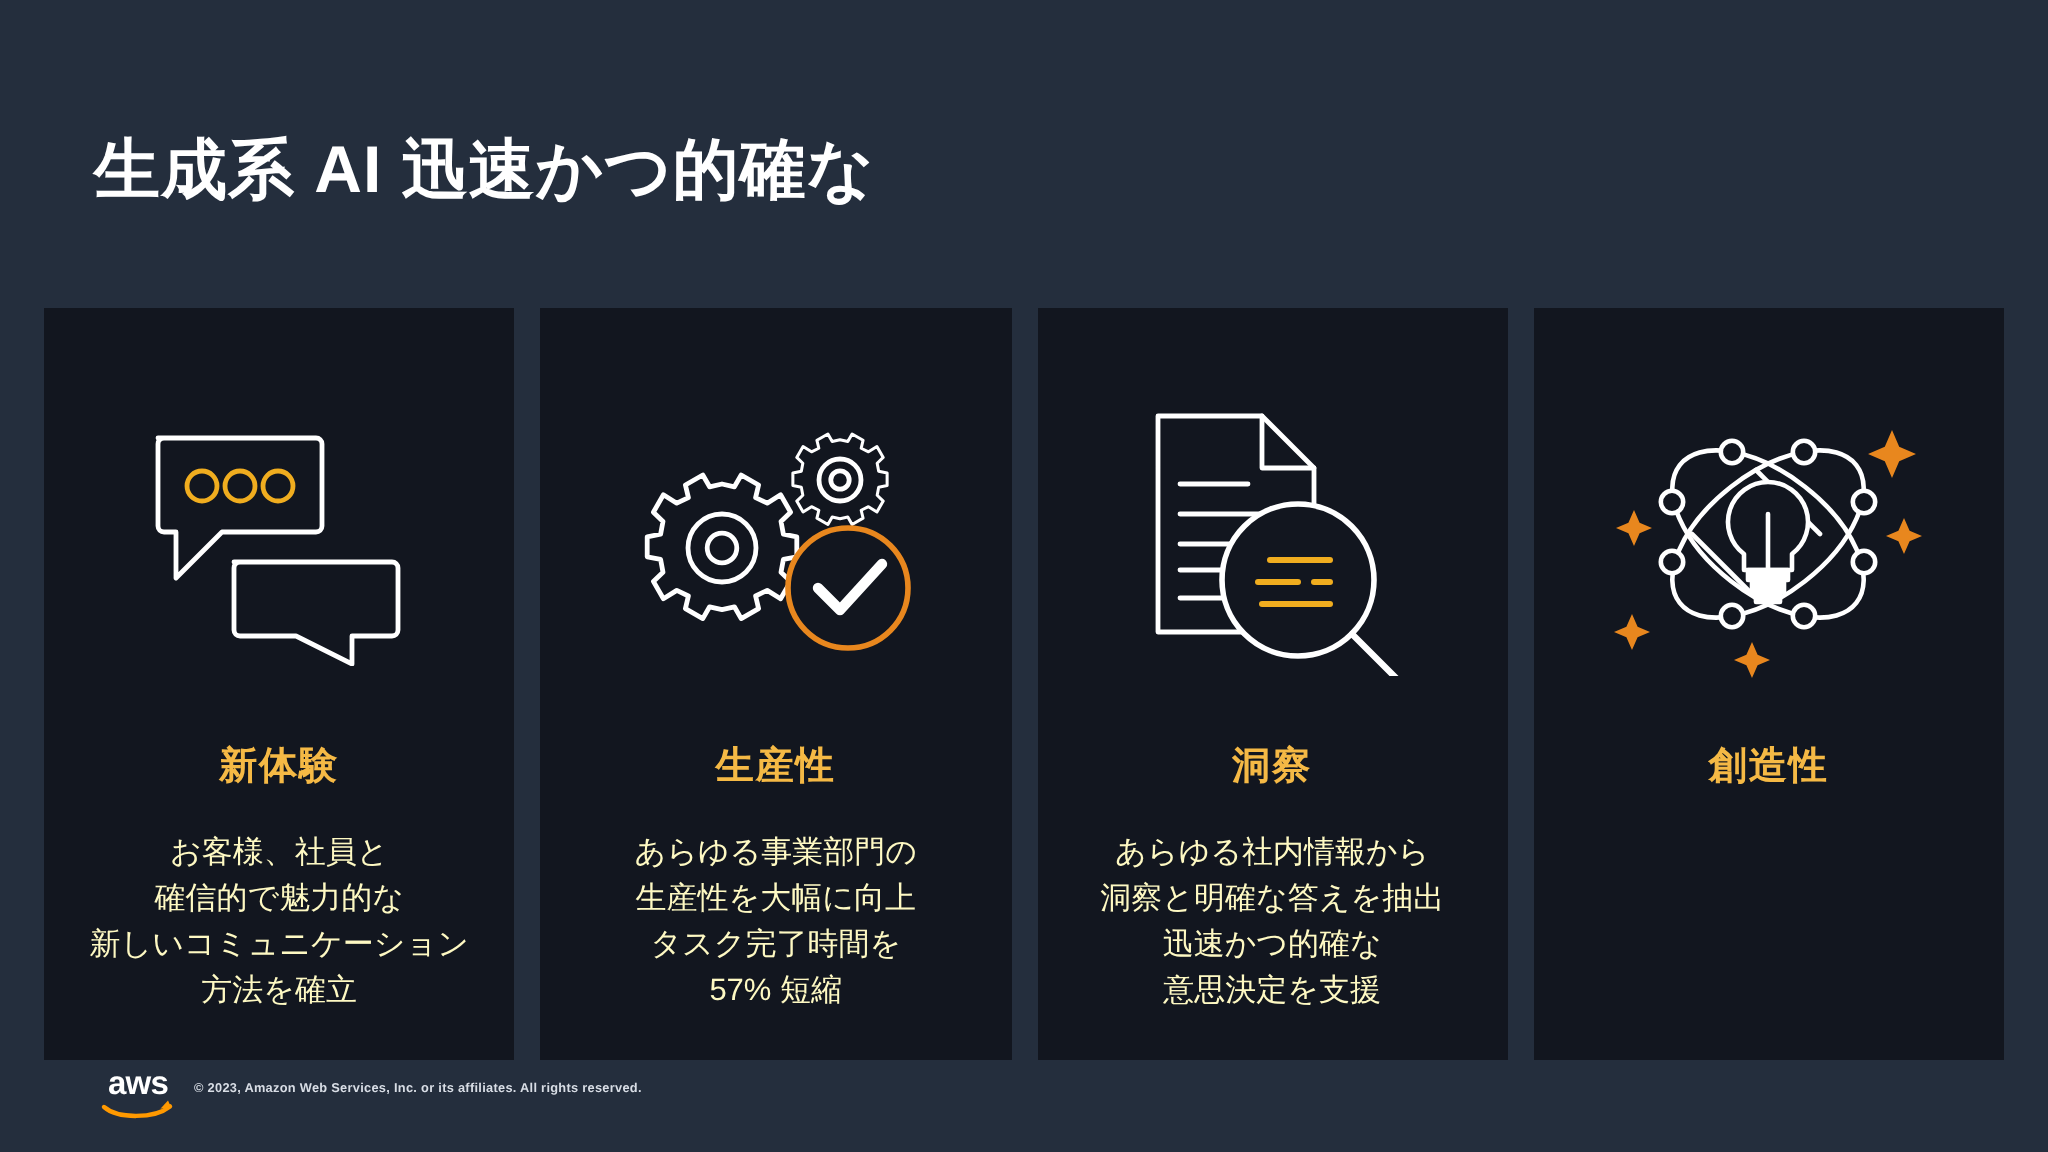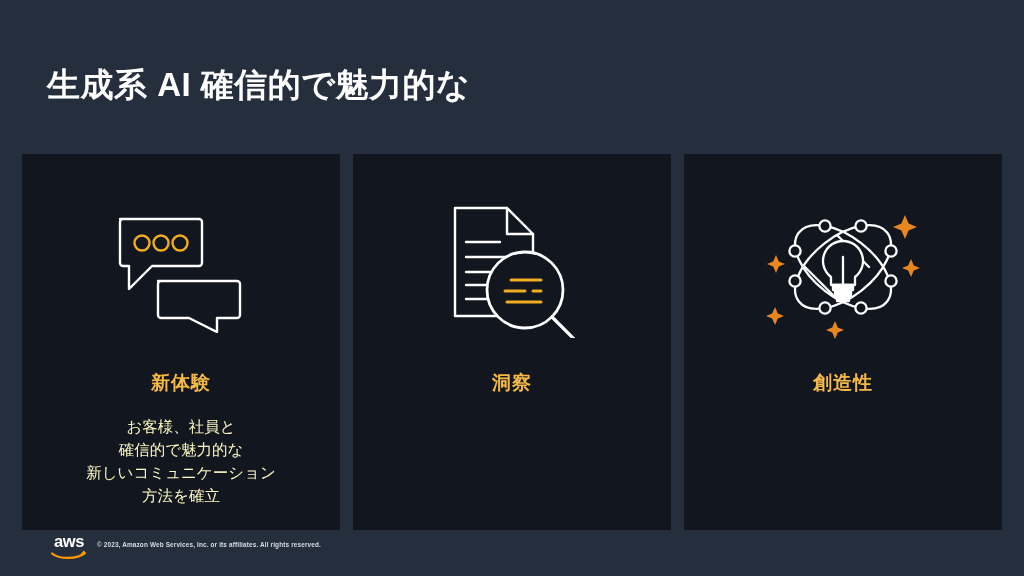--- a/index.html
+++ b/index.html
@@ -117,21 +117,21 @@
     color: #d8dde5;
     letter-spacing: 0.15px;
     white-space: nowrap;
   }
 </style>
 </head>
 <body>
 
 <div class="slide">
 
-  <div class="slide-title">生成系 AI 確信的で魅力的な</div>
+  <div class="slide-title">生成系 AI 迅速かつ的確な</div>
 
   <div class="cards">
 
     <div class="card">
       <div class="card-icon">
         <svg width="160" height="130" viewBox="0 0 160 130" fill="none" stroke="#ffffff" stroke-width="2.4" stroke-linecap="round" stroke-linejoin="round">
 
           <path d="M57 78 H136 A3 3 0 0 1 139 81 V112 A3 3 0 0 1 136 115 H116 V129 L88 115 H60 A3 3 0 0 1 57 112 V81 A3 3 0 0 1 60 78 Z"></path>
 
           <path d="M19 16 H98 A3 3 0 0 1 101 19 V60 A3 3 0 0 1 98 63 H51 L28 86 V63 H22 A3 3 0 0 1 19 60 V19 A3 3 0 0 1 22 16 Z" fill="#12161f"></path>
@@ -141,20 +141,60 @@
           <circle cx="79" cy="40" r="7.5" stroke="#f0ad1f" stroke-width="2.4"></circle>
         </svg>
       </div>
       <div class="card-heading">新体験</div>
       <div class="card-body">お客様、社員と
 確信的で魅力的な
 新しいコミュニケーション
 方法を確立</div>
     </div>
 
+    <div class="card">
+      <div class="card-icon">
+        <svg width="168" height="132" viewBox="0 0 168 132" fill="none" stroke="#ffffff" stroke-width="2.4" stroke-linecap="round" stroke-linejoin="round">
+
+          <g transform="translate(116,38)">
+            <path d="M0 -32 L6.2 -30.6 L9.6 -36.5 L18.3 -31.5 L16.8 -25.2 L22.6 -22.4
+                     L29.3 -26.6 L34.3 -17.9 L29.5 -13.3 L30.7 -6.9 L37.4 -5.6 L37.4 4.4
+                     L30.7 5.7 L29.5 12.1 L34.3 16.7 L29.3 25.4 L22.6 21.2 L16.8 24
+                     L18.3 30.3 L9.6 35.3 L6.2 29.4 L0 30.8 L-6.2 29.4 L-9.6 35.3
+                     L-18.3 30.3 L-16.8 24 L-22.6 21.2 L-29.3 25.4 L-34.3 16.7
+                     L-29.5 12.1 L-30.7 5.7 L-37.4 4.4 L-37.4 -5.6 L-30.7 -6.9
+                     L-29.5 -13.3 L-34.3 -17.9 L-29.3 -26.6 L-22.6 -22.4 L-16.8 -25.2
+                     L-18.3 -31.5 L-9.6 -36.5 L-6.2 -30.6 Z" transform="scale(0.63)"></path>
+            <circle cx="0" cy="0" r="10.5"></circle>
+            <circle cx="0" cy="0" r="4.6"></circle>
+          </g>
+
+          <g transform="translate(57,72)">
+            <path d="M0 -32 L6.2 -30.6 L9.6 -36.5 L18.3 -31.5 L16.8 -25.2 L22.6 -22.4
+                     L29.3 -26.6 L34.3 -17.9 L29.5 -13.3 L30.7 -6.9 L37.4 -5.6 L37.4 4.4
+                     L30.7 5.7 L29.5 12.1 L34.3 16.7 L29.3 25.4 L22.6 21.2 L16.8 24
+                     L18.3 30.3 L9.6 35.3 L6.2 29.4 L0 30.8 L-6.2 29.4 L-9.6 35.3
+                     L-18.3 30.3 L-16.8 24 L-22.6 21.2 L-29.3 25.4 L-34.3 16.7
+                     L-29.5 12.1 L-30.7 5.7 L-37.4 4.4 L-37.4 -5.6 L-30.7 -6.9
+                     L-29.5 -13.3 L-34.3 -17.9 L-29.3 -26.6 L-22.6 -22.4 L-16.8 -25.2
+                     L-18.3 -31.5 L-9.6 -36.5 L-6.2 -30.6 Z" transform="scale(1.0)"></path>
+            <circle cx="0" cy="0" r="17"></circle>
+            <circle cx="0" cy="0" r="7.4"></circle>
+          </g>
+
+          <circle cx="120" cy="92" r="30" fill="#12161f" stroke="#e8871e" stroke-width="2.8"></circle>
+          <path d="M105 92 L116 103 L137 80" stroke="#ffffff" stroke-width="5.2"></path>
+        </svg>
+      </div>
+      <div class="card-heading">生産性</div>
+      <div class="card-body">あらゆる事業部門の
+生産性を大幅に向上
+タスク完了時間を
+57% 短縮</div>
+    </div>
 
     <div class="card">
       <div class="card-icon">
         <svg width="150" height="140" viewBox="0 0 150 140" fill="none" stroke="#ffffff" stroke-width="2.4" stroke-linecap="round" stroke-linejoin="round">
 
           <path d="M18 10 H70 L96 36 V118 H18 Z" fill="#12161f"></path>
           <path d="M70 10 V36 H96"></path>
 
           <path d="M29 44 H63"></path>
           <path d="M29 59 H82"></path>
@@ -165,20 +205,24 @@
           <circle cx="88" cy="92" r="38" fill="#12161f" stroke="#ffffff" stroke-width="2.8"></circle>
           <path d="M115 119 L142 146" stroke-width="3.2"></path>
 
           <path d="M74 82 H104" stroke="#f0ad1f" stroke-width="3"></path>
           <path d="M68 93 H88" stroke="#f0ad1f" stroke-width="3"></path>
           <path d="M96 93 H104" stroke="#f0ad1f" stroke-width="3"></path>
           <path d="M70 104 H104" stroke="#f0ad1f" stroke-width="3"></path>
         </svg>
       </div>
       <div class="card-heading">洞察</div>
+      <div class="card-body">あらゆる社内情報から
+洞察と明確な答えを抽出
+迅速かつ的確な
+意思決定を支援</div>
     </div>
 
     <div class="card">
       <div class="card-icon">
         <svg width="164" height="146" viewBox="0 0 164 146" fill="none" stroke="#ffffff" stroke-width="2.3" stroke-linecap="round" stroke-linejoin="round">
 
           <ellipse cx="82" cy="72" rx="56" ry="30" transform="rotate(-38 82 72)"></ellipse>
           <ellipse cx="82" cy="72" rx="56" ry="30" transform="rotate(38 82 72)"></ellipse>
 
           <circle cx="64" cy="31" r="5.6" fill="#12161f"></circle>

